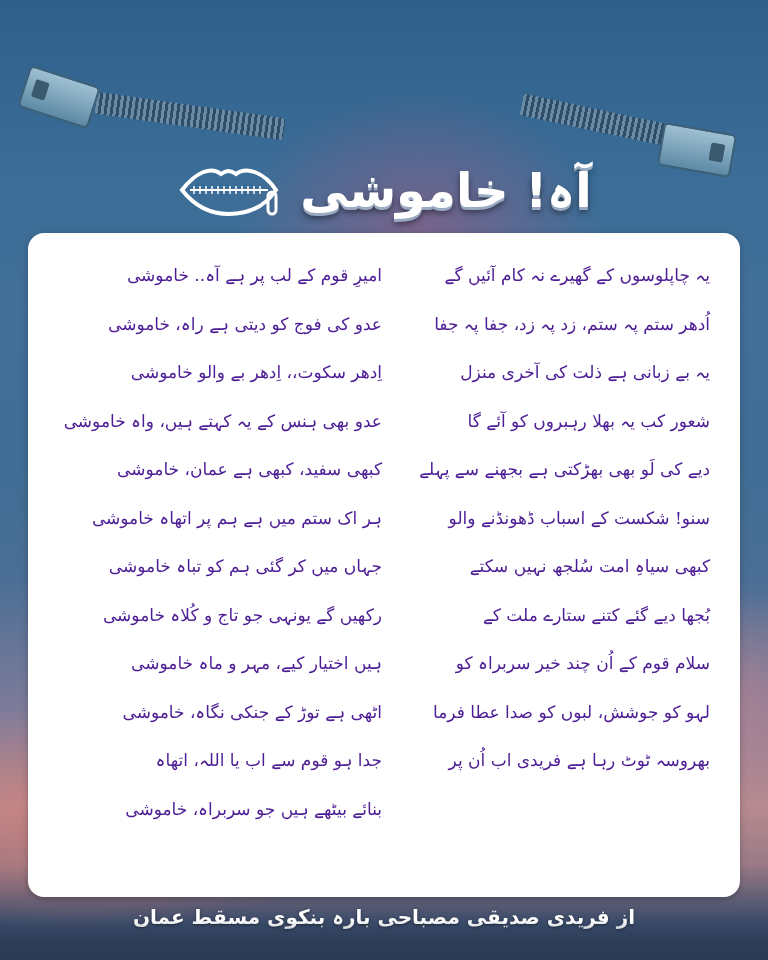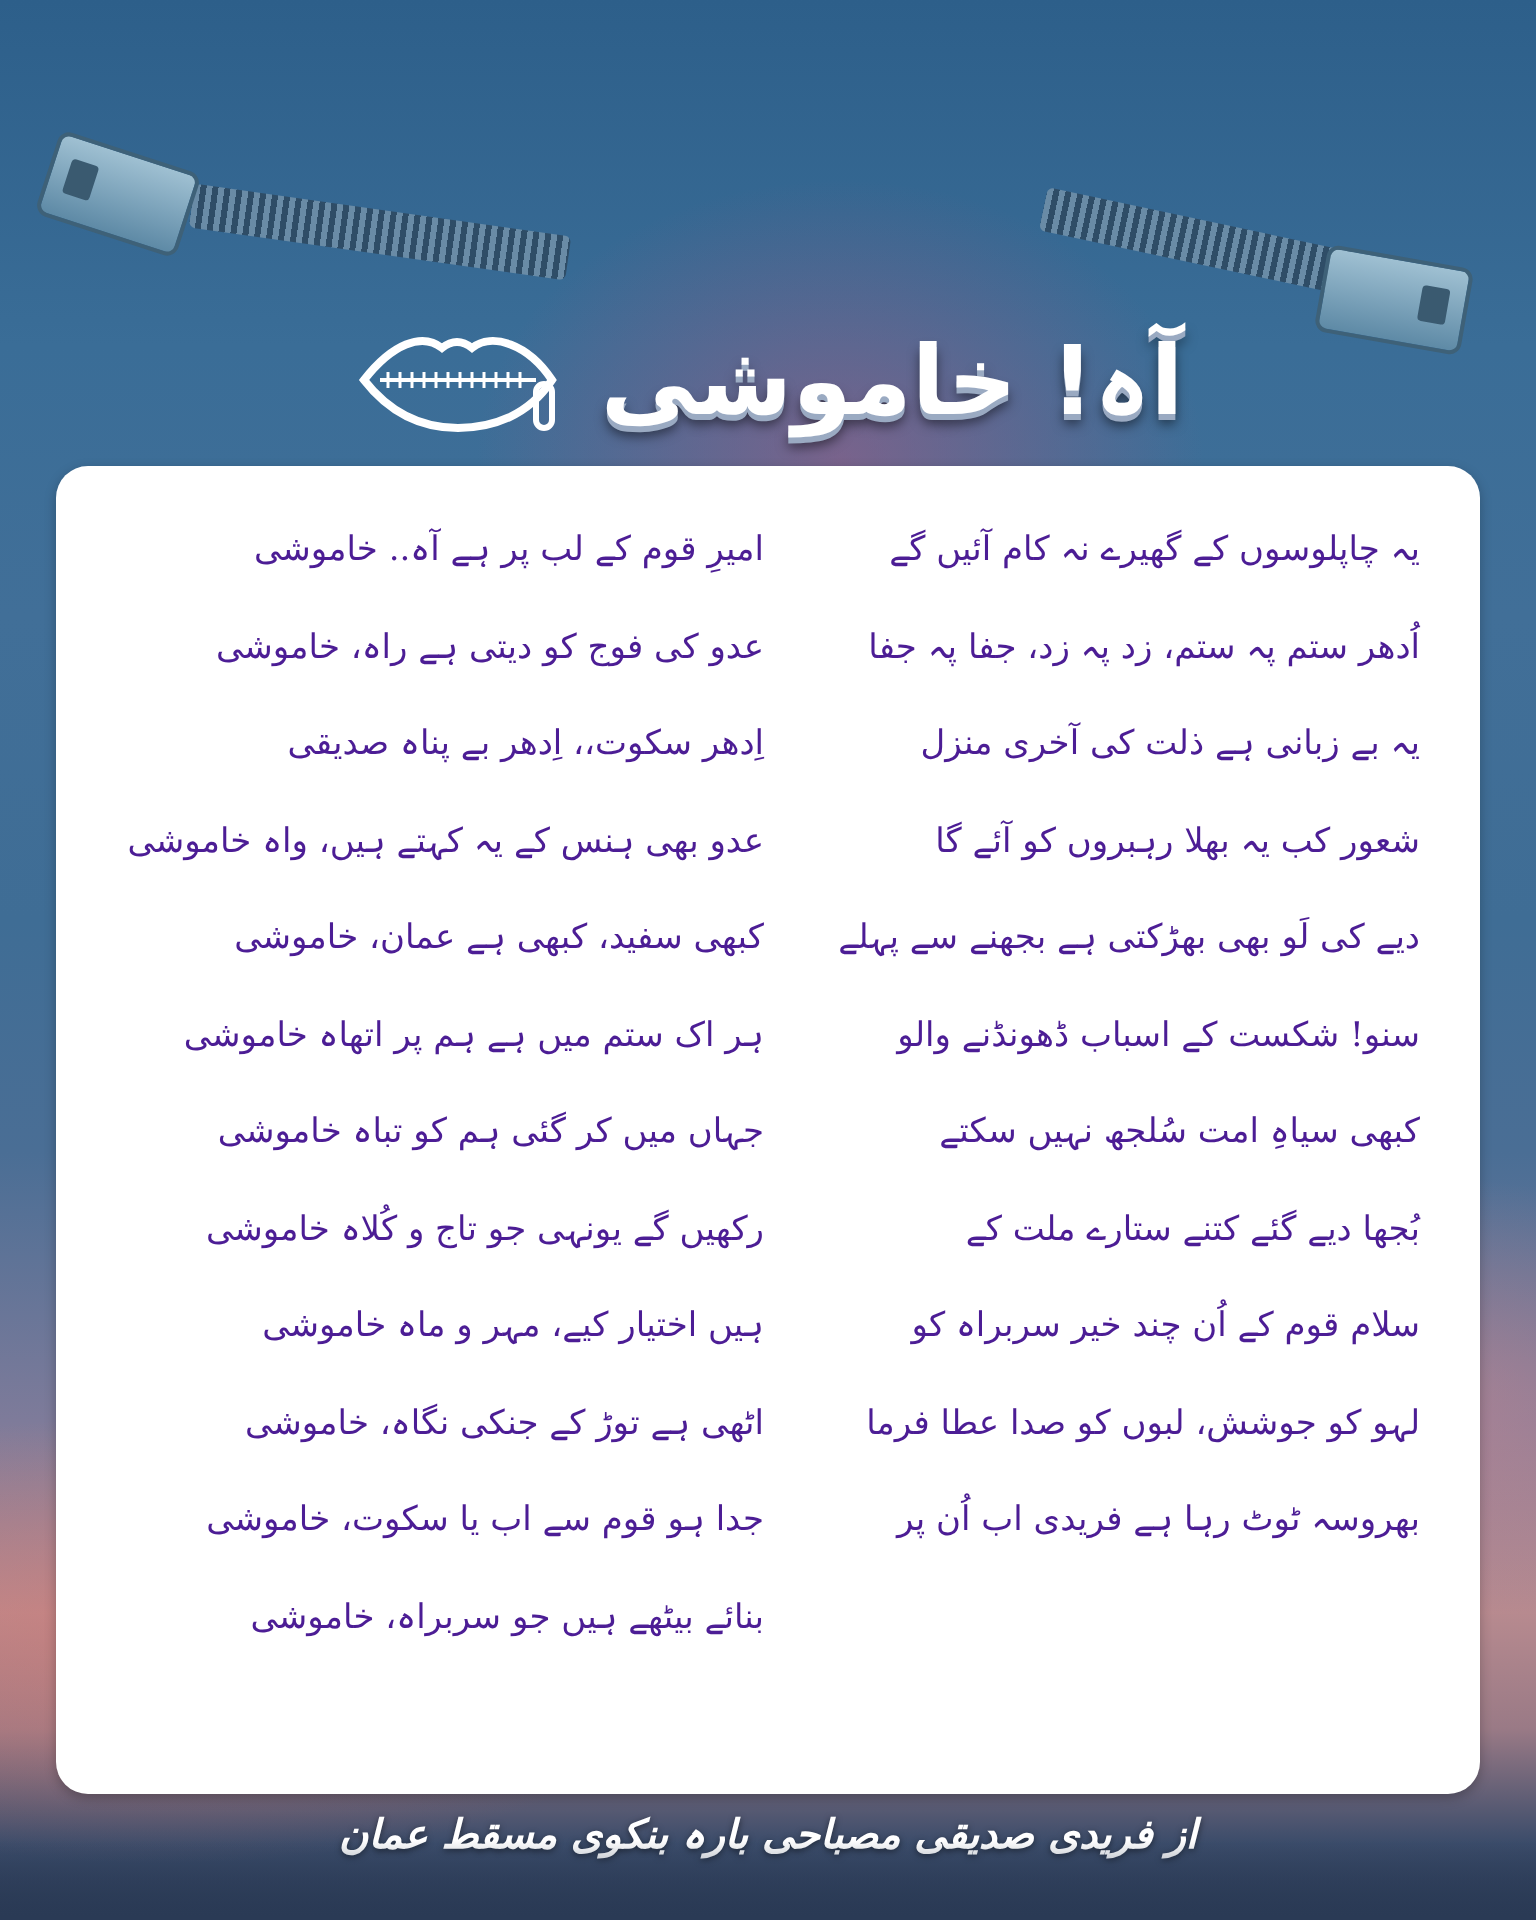--- a/index.html
+++ b/index.html
@@ -60,21 +60,20 @@
       height: 48.5px; line-height: 48.5px;
       font-family: "DejaVu Serif", serif; font-size: 17px; color: #4c1d95;
       white-space: nowrap; text-align: right;
     }
 
     .credit {
       position: absolute; top: 905px; left: 0; width: 768px; text-align: center;
       direction: rtl; color: #ffffff; font-weight: bold; font-size: 20px;
       font-family: "DejaVu Sans", sans-serif;
       text-shadow: 0 1px 3px rgba(0,0,0,0.5);
-      font-style: italic;
     }
     .hills {
       position: absolute; left: 0; bottom: 0; width: 768px; height: 40px;
       background: linear-gradient(180deg, rgba(40,55,80,0) 0%, #2a3a55 100%);
     }
   </style>
 </head>
 <body>
 
 <div class="zipper" style="left:95px; top:105px; width:190px; transform:rotate(8deg);"></div>
@@ -116,28 +115,28 @@
       <div class="verse">سنو! شکست کے اسباب ڈھونڈنے والو</div>
       <div class="verse">کبھی سیاہِ امت سُلجھ نہیں سکتے</div>
       <div class="verse">بُجھا دیے گئے کتنے ستارے ملت کے</div>
       <div class="verse">سلام قوم کے اُن چند خیر سربراہ کو</div>
       <div class="verse">لہو کو جوشش، لبوں کو صدا عطا فرما</div>
       <div class="verse">بھروسہ ٹوٹ رہا ہے فریدی اب اُن پر</div>
     </div>
     <div class="col">
       <div class="verse">امیرِ قوم کے لب پر ہے آہ.. خاموشی</div>
       <div class="verse">عدو کی فوج کو دیتی ہے راہ، خاموشی</div>
-      <div class="verse">اِدھر سکوت،، اِدھر بے پناہ صدیقی</div>
+      <div class="verse">اِدھر سکوت،، اِدھر بے والو خاموشی</div>
       <div class="verse">عدو بھی ہنس کے یہ کہتے ہیں، واہ خاموشی</div>
       <div class="verse">کبھی سفید، کبھی ہے عمان، خاموشی</div>
       <div class="verse">ہر اک ستم میں ہے ہم پر اتھاہ خاموشی</div>
       <div class="verse">جہاں میں کر گئی ہم کو تباہ خاموشی</div>
       <div class="verse">رکھیں گے یونہی جو تاج و کُلاہ خاموشی</div>
       <div class="verse">ہیں اختیار کیے، مہر و ماہ خاموشی</div>
       <div class="verse">اٹھی ہے توڑ کے جنکی نگاہ، خاموشی</div>
-      <div class="verse">جدا ہو قوم سے اب یا سکوت، خاموشی</div>
+      <div class="verse">جدا ہو قوم سے اب یا اللہ، اتھاہ</div>
       <div class="verse">بنائے بیٹھے ہیں جو سربراہ، خاموشی</div>
     </div>
   </div>
 </div>
 
 <div class="credit">از فریدی صدیقی مصباحی بارہ بنکوی مسقط عمان</div>
 <div class="hills"></div>
 
 </body></html>

